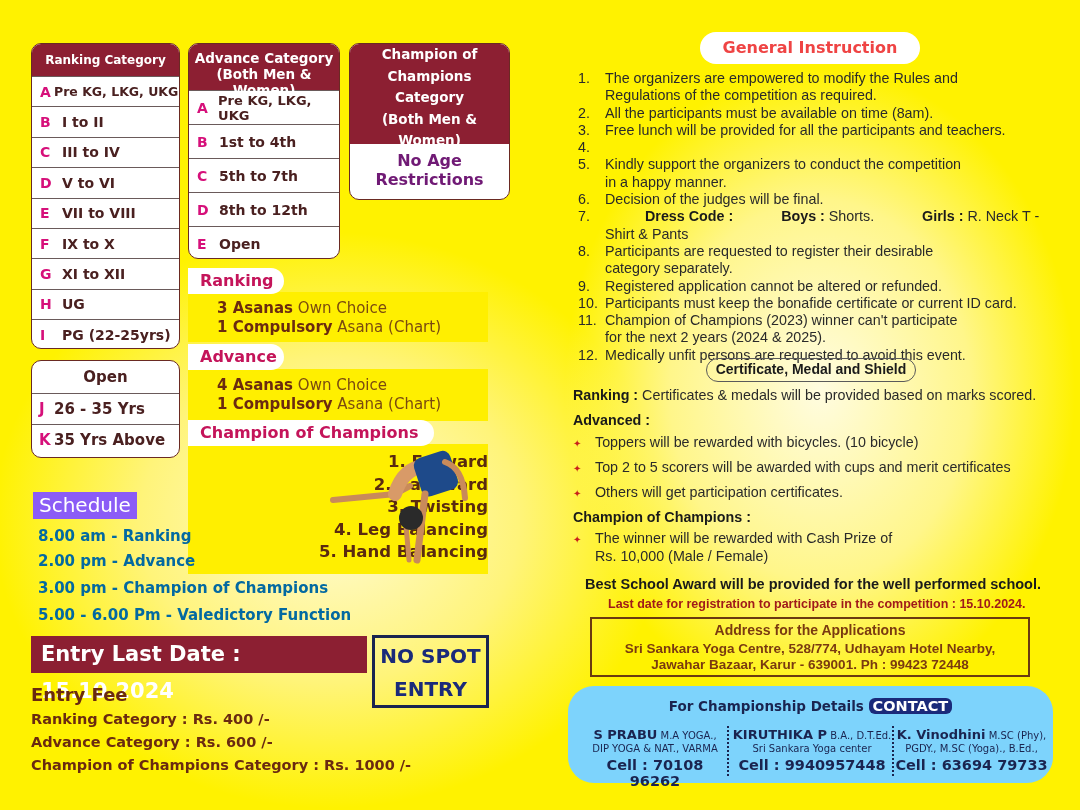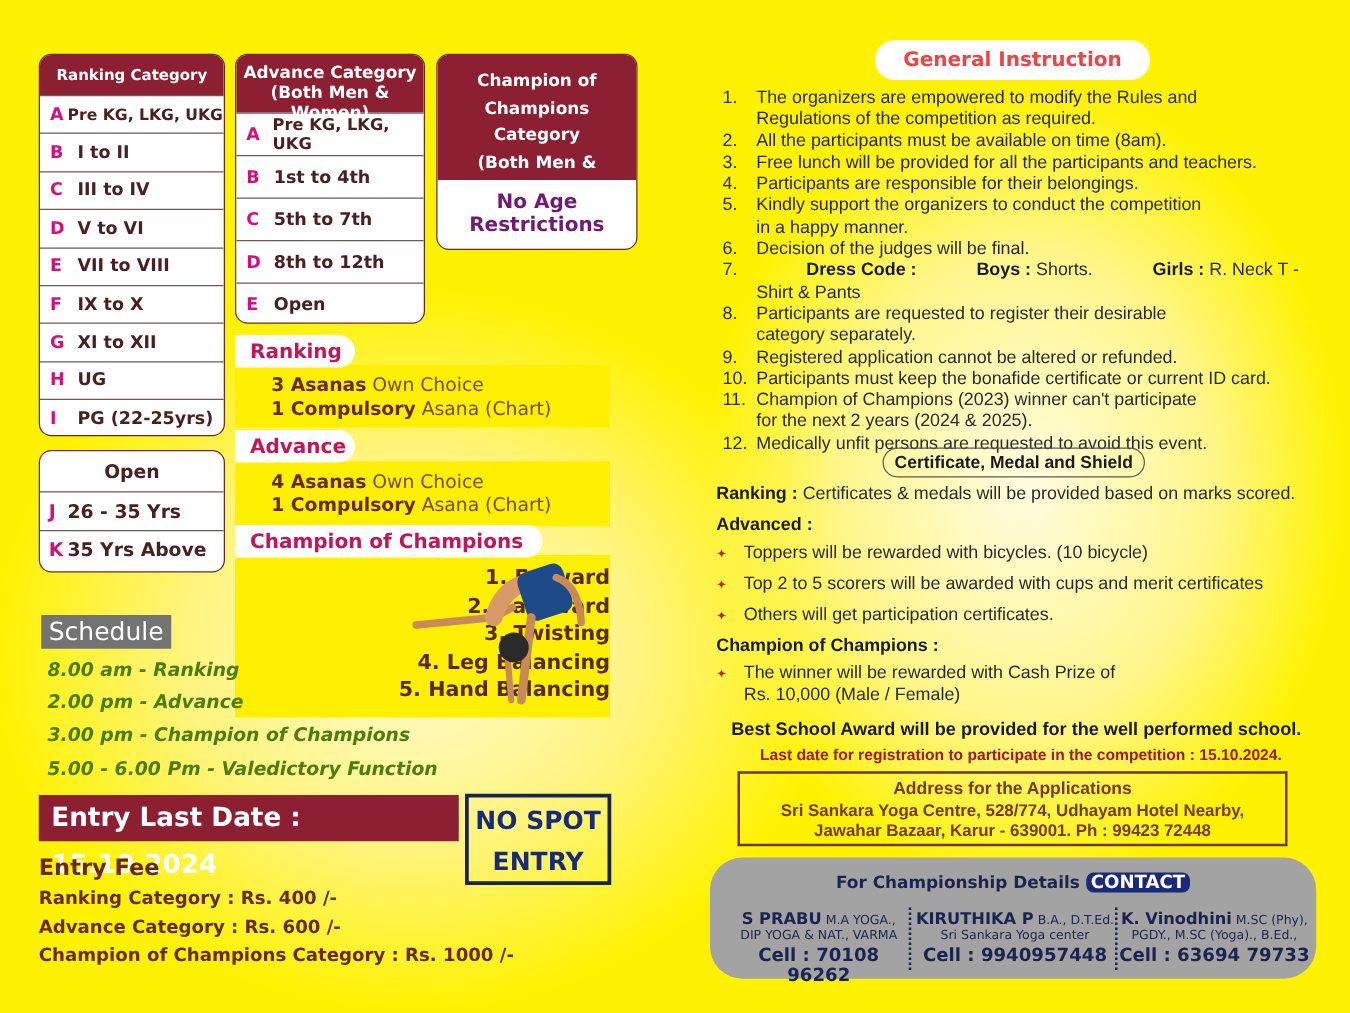--- a/index.html
+++ b/index.html
@@ -41,21 +41,21 @@
   #rank-card .row { height: 30.4px; font-size: 14px; }
   #rank-card .row.first .val { font-size: 12.5px; padding-left: 4px; }
   #rank-card .row.first .letter { width: 18px; }
 
   #adv-card { left: 188px; top: 43px; width: 152px; height: 216px; }
   #adv-card .card-head { height: 46px; padding-top: 6px; font-size: 13.5px; }
   #adv-card .row { height: 34px; font-size: 14px; }
   #adv-card .row.first .val { font-size: 13px; }
 
   #coc-card { left: 349px; top: 43px; width: 161px; height: 157px; }
-  #coc-card .card-head { height: 100px; padding-top: 11px; line-height: 21.5px; font-size: 13.5px; }
+  #coc-card .card-head { height: 100px; line-height: 21.5px; font-size: 13.5px; }
   #coc-card .coc-body { text-align: center; font-weight: bold; font-size: 16px; line-height: 19px; color: #701a75; padding-top: 7px; }
 
   #open-card { left: 31px; top: 360px; width: 149px; height: 98px; }
   #open-card .open-head { height: 32px; line-height: 32px; text-align: center; font-weight: bold; font-size: 15px; color: #4a2020; }
   #open-card .row { height: 31px; font-size: 15px; border-top: 1.5px solid #6a5a5a; }
   #open-card .row .letter { width: 18px; padding-left: 7px; }
   #open-card .row .val { padding-left: 4px; }
 
   
   .tab-pill {
@@ -65,24 +65,24 @@
   }
   .mid-block {
     position: absolute; background: #ffef00; left: 188px; width: 300px;
   }
   .mid-line { font-size: 15px; color: #7a4a10; line-height: 19px; }
   .mid-line b { color: #6a2a10; }
   .coc-list { font-weight: bold; color: #5a2a10; font-size: 16.5px; line-height: 22.5px; }
 
   
   #schedule-title {
-    left: 33px; top: 492px; background: #737373; color: #fff; font-size: 20px;
+    left: 33px; top: 492px; background: #8b5cf6; color: #fff; font-size: 20px;
     padding: 0 6px; height: 27px; line-height: 27px;
   }
-  .sched { font-style: italic; font-weight: bold; color: #4d7c0f; font-size: 15px; }
+  .sched { font-weight: bold; color: #0369a1; font-size: 15px; }
 
   #entry-date {
     left: 31px; top: 636px; width: 336px; height: 37px; background: #8c1f32; color: #fff;
     font-weight: bold; font-size: 21px; line-height: 37px; padding-left: 10px;
   }
   #no-spot {
     left: 372px; top: 635px; width: 117px; height: 73px; border: 3px solid #1a2450;
     color: #1a2a7a; font-weight: bold; font-size: 20px; text-align: center; line-height: 33px;
     padding-top: 2px;
   }
@@ -108,21 +108,21 @@
   #best-school { left: 585px; top: 576px; font-family: "Liberation Sans", sans-serif; font-weight: bold; font-size: 14.5px; color: #1a1a1a; }
   #last-reg { left: 608px; top: 597px; font-family: "Liberation Sans", sans-serif; font-weight: bold; font-size: 12.5px; color: #a01a1a; }
   #address-box {
     left: 590px; top: 617px; width: 440px; height: 60px; border: 2px solid #6a3a10;
     text-align: center; font-family: "Liberation Sans", sans-serif; font-weight: bold; color: #7a3a10;
   }
   #address-box .t { font-size: 14px; line-height: 22px; }
   #address-box .l { font-size: 13.5px; line-height: 16px; }
 
   #contact-box {
-    left: 568px; top: 686px; width: 485px; height: 97px; background: #a3a3a3; border-radius: 26px;
+    left: 568px; top: 686px; width: 485px; height: 97px; background: #7dd3fc; border-radius: 26px;
   }
   #contact-title { position: absolute; left: 0; width: 100%; top: 12px; text-align: center; font-weight: bold; font-size: 13.5px; color: #1a2450; }
   #contact-badge { background: #1a2a7a; color: #fff; border-radius: 6px; padding: 0 4px; font-size: 14.5px; }
   .contact-col { position: absolute; top: 38px; text-align: center; color: #1a2450; }
   .contact-col .nm { font-weight: bold; font-size: 13px; }
   .contact-col .q { font-weight: normal; font-size: 10px; }
   .contact-col .sub { font-size: 10px; }
   .contact-col .cell { font-weight: bold; font-size: 14.5px; margin-top: 3px; }
   .vsep { position: absolute; top: 40px; height: 50px; border-left: 2px dotted #1a2450; }
 </style>
@@ -285,21 +285,20 @@
   <div class="gi-item">
       <span class="num">2.</span>
       <span>All the participants must be available on time (8am).</span>
     </div>
   <div class="gi-item">
       <span class="num">3.</span>
       <span>Free lunch will be provided for all the participants and teachers.</span>
     </div>
   <div class="gi-item">
       <span class="num">4.</span>
-      <span>Participants are responsible for their belongings.</span>
     </div>
   <div class="gi-item">
       <span class="num">5.</span>
       <span><span>Kindly support the organizers to conduct the competition</span><br><span>in a happy manner.</span></span>
     </div>
   <div class="gi-item">
       <span class="num">6.</span>
       <span>Decision of the judges will be final.</span>
     </div>
   <div class="gi-item">

